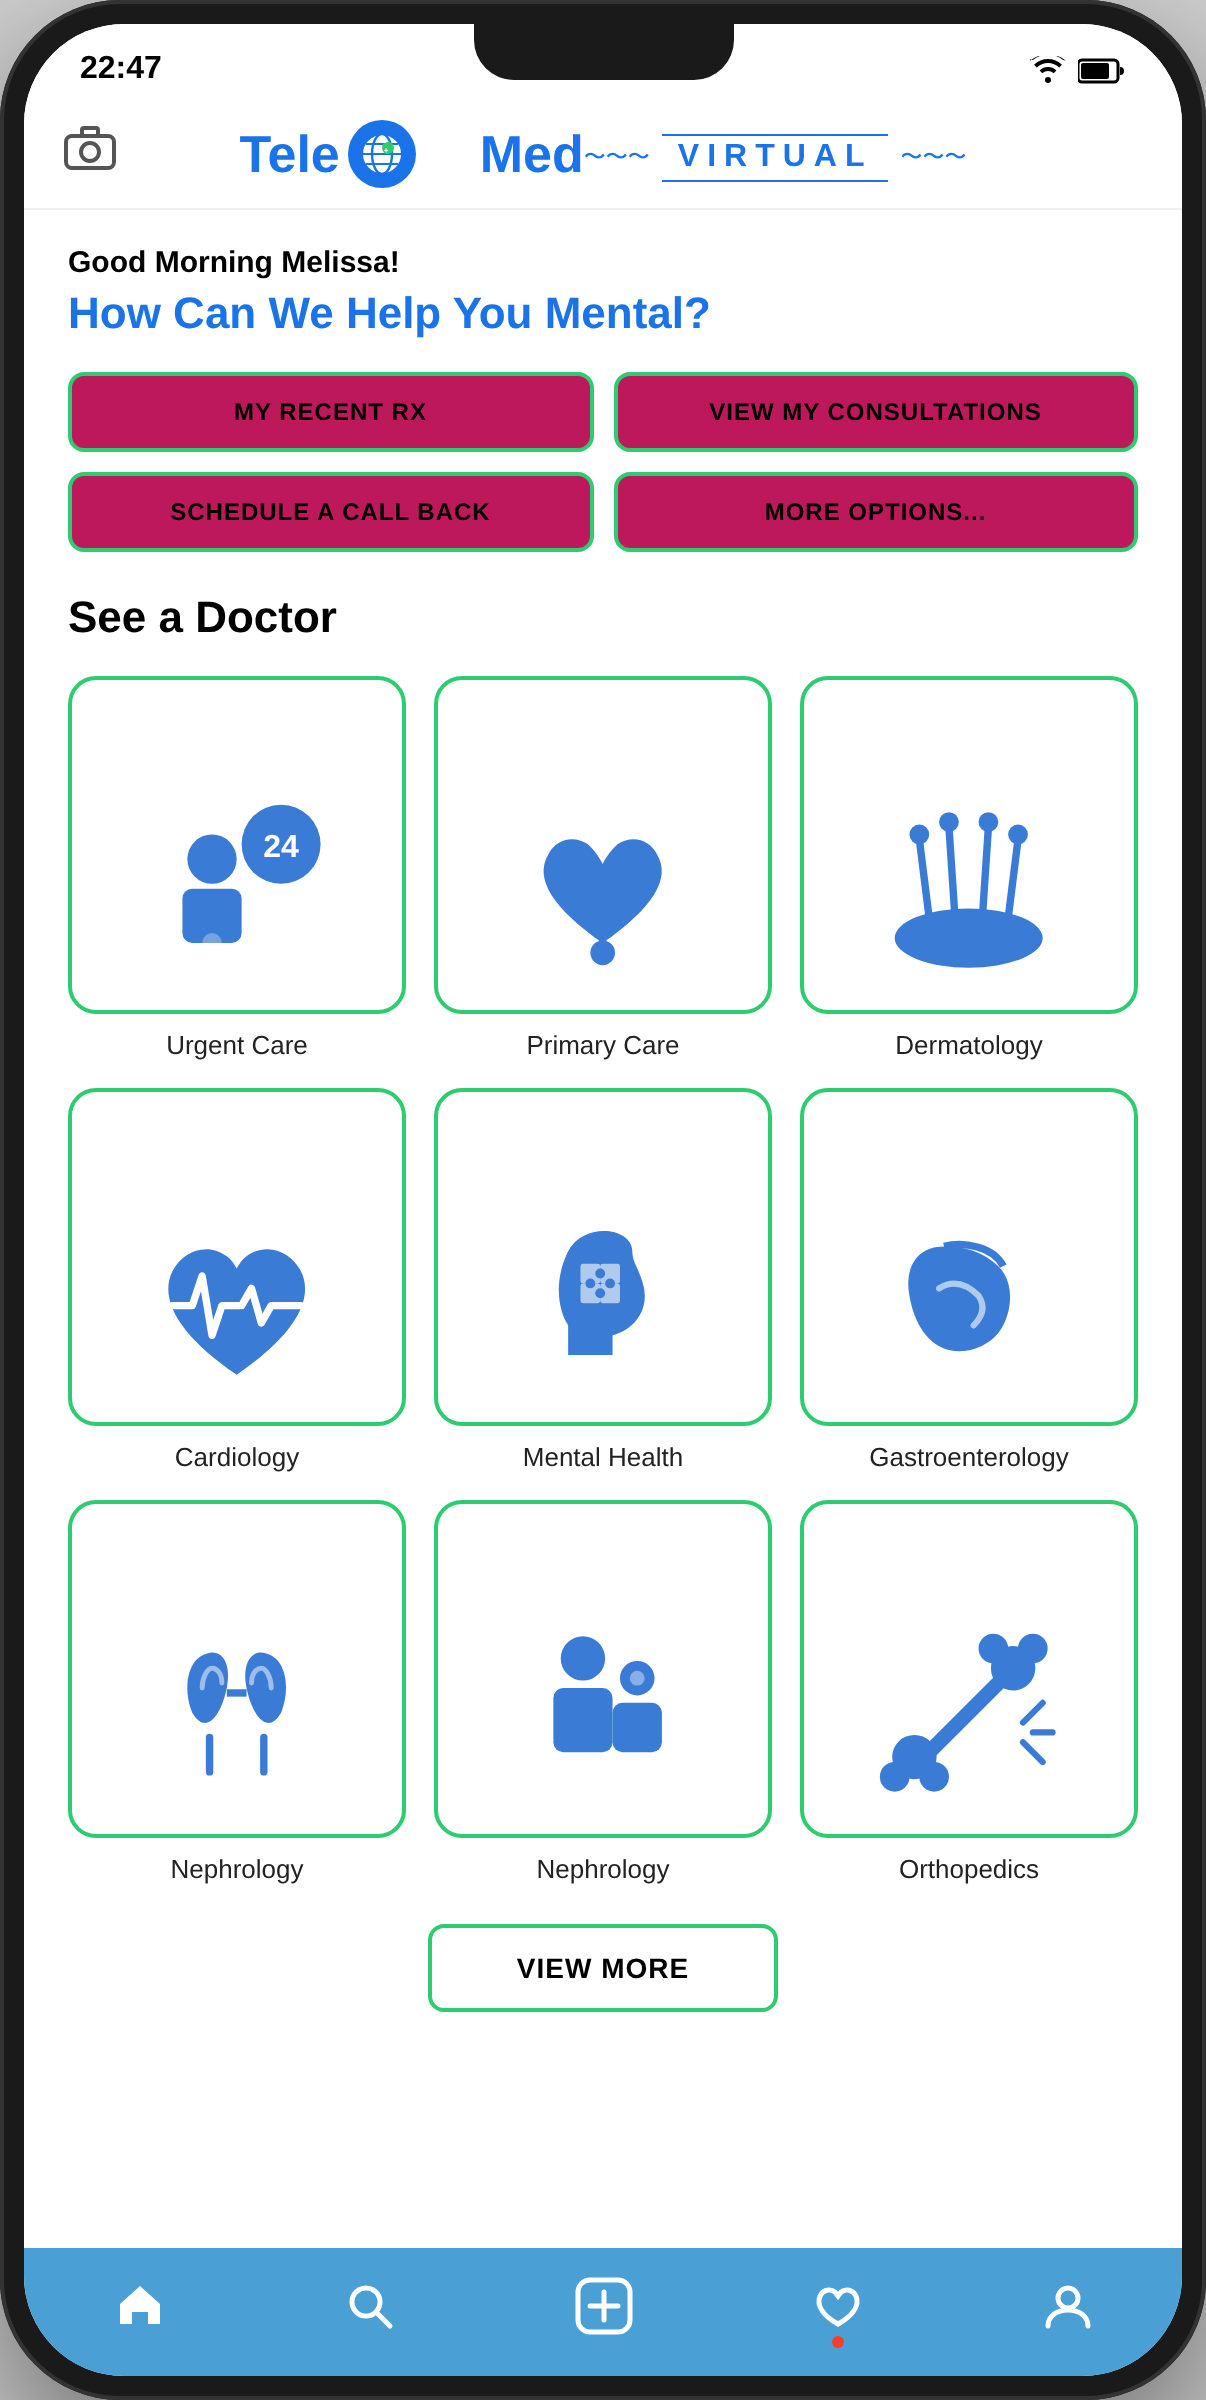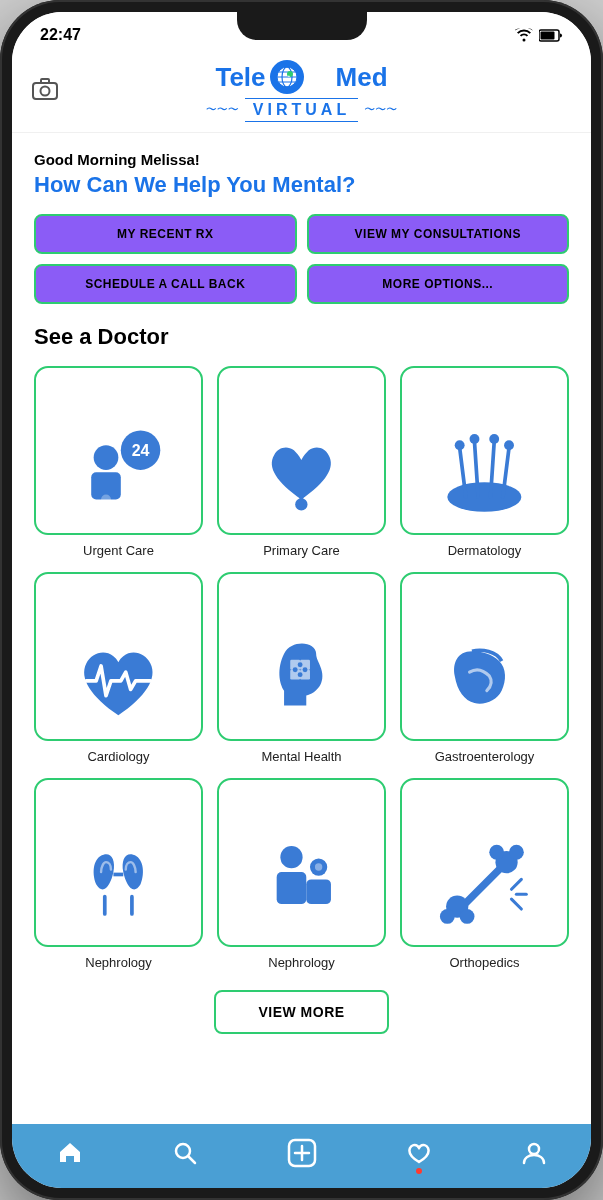--- a/index.html
+++ b/index.html
@@ -72,21 +72,20 @@
       border-bottom: 1px solid #f0f0f0;
     }
     .header-camera {
       position: absolute;
       left: 20px;
       color: #555;
       font-size: 20px;
     }
     .logo-container {
       display: flex;
-      flex-direction: column;
       align-items: center;
       text-align: right;
     }
     .logo-main {
       display: flex;
       align-items: center;
       gap: 4px;
     }
     .logo-tele {
       font-size: 26px;
@@ -141,21 +140,21 @@
     }
     
     .quick-actions {
       display: grid;
       grid-template-columns: 1fr 1fr;
       gap: 10px;
       margin-bottom: 20px;
     }
     .quick-btn {
       border: 2.5px solid #2ecc71;
-      background: #8b5cf6;
+      background: #be185d;
       border-radius: 8px;
       padding: 11px 10px;
       font-size: 12px;
       font-weight: 800;
       color: #000;
       cursor: pointer;
       text-align: center;
       letter-spacing: 0.5px;
     }
     

